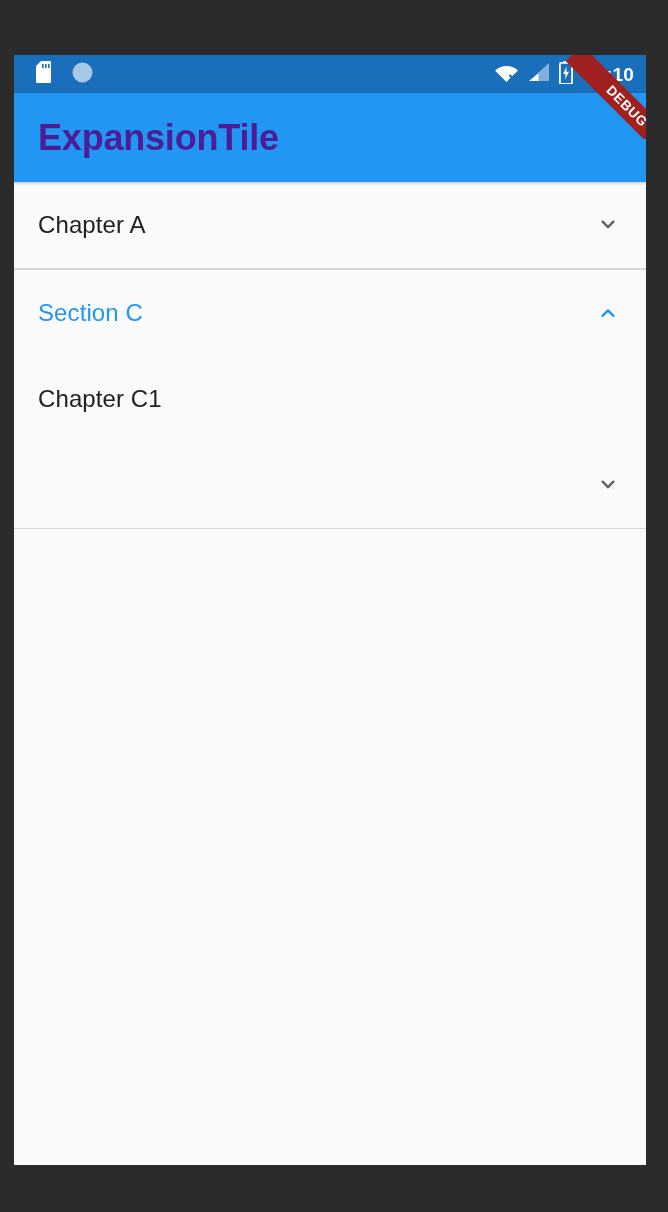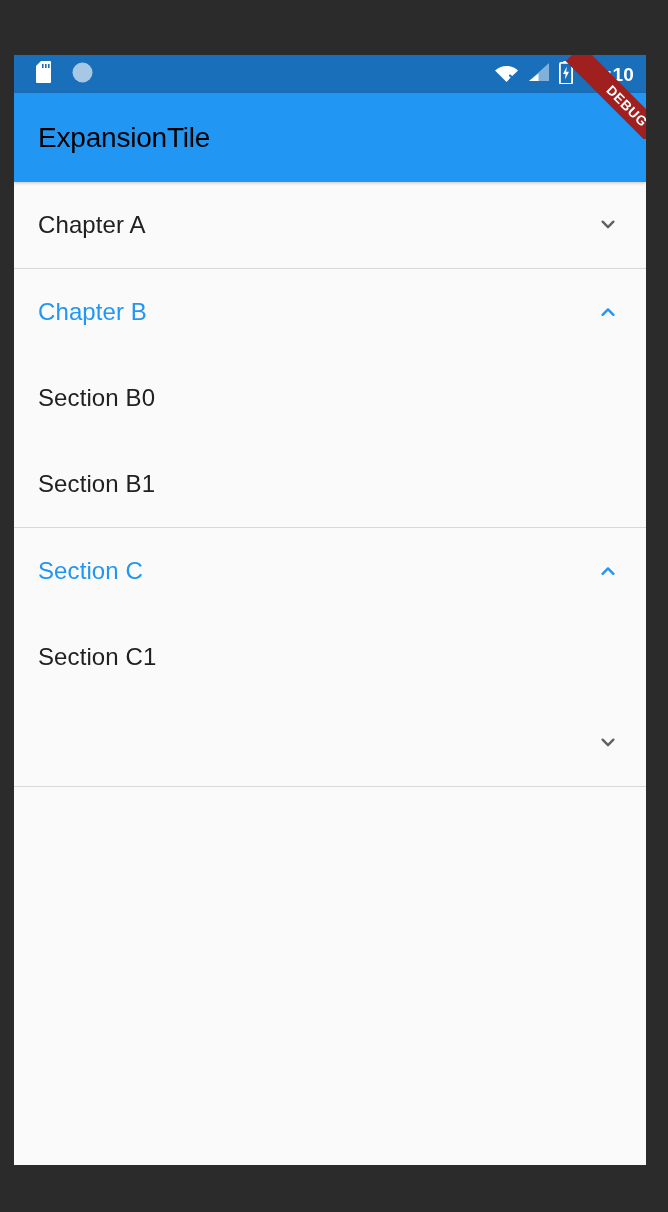--- a/index.html
+++ b/index.html
@@ -58,23 +58,23 @@
   #app-bar {
     position: relative;
     height: 89px;
     background: #2196f3;
     display: flex;
     align-items: center;
     padding: 0 24px;
     box-shadow: 0 1px 3px rgba(0,0,0,.22);
   }
   #app-bar-title {
-    color: #000000;
-    font-size: 28px;
-    font-weight: normal;
+    color: #4c1d95;
+    font-size: 36px;
+    font-weight: bold;
     letter-spacing: -0.2px;
   }
 
   
   #debug-ribbon {
     position: absolute;
     top: 0;
     right: 0;
     width: 84px;
     height: 84px;
@@ -200,49 +200,33 @@
         <span class="tile-label">Chapter A</span>
         <span class="tile-trailing">
           <svg width="28" height="28" viewBox="0 0 24 24">
             <path d="M7.4 9.2l4.6 4.6 4.6-4.6" fill="none" stroke="#616161" stroke-width="2.1" stroke-linecap="round" stroke-linejoin="round"></path>
           </svg>
         </span>
       </div>
     </div>
     <div class="divider"></div>
 
-    <div class="group">
-      <div class="tile-row">
-        <span class="tile-label accent">Chapter B</span>
-        <span class="tile-trailing">
-          <svg width="28" height="28" viewBox="0 0 24 24">
-            <path d="M7.4 14.4l4.6-4.6 4.6 4.6" fill="none" stroke="#2196f3" stroke-width="2.1" stroke-linecap="round" stroke-linejoin="round"></path>
-          </svg>
-        </span>
-      </div>
-      <div class="tile-row">
-        <span class="tile-label">Section B0</span>
-      </div>
-      <div class="tile-row">
-        <span class="tile-label">Section B1</span>
-      </div>
-    </div>
     <div class="divider"></div>
 
     <div class="group">
       <div class="tile-row">
         <span class="tile-label accent">Section C</span>
         <span class="tile-trailing">
           <svg width="28" height="28" viewBox="0 0 24 24">
             <path d="M7.4 14.4l4.6-4.6 4.6 4.6" fill="none" stroke="#2196f3" stroke-width="2.1" stroke-linecap="round" stroke-linejoin="round"></path>
           </svg>
         </span>
       </div>
       <div class="tile-row">
-        <span class="tile-label">Section C1</span>
+        <span class="tile-label">Chapter C1</span>
       </div>
       <div class="tile-row">
         <span class="tile-trailing">
           <svg width="28" height="28" viewBox="0 0 24 24">
             <path d="M7.4 9.2l4.6 4.6 4.6-4.6" fill="none" stroke="#616161" stroke-width="2.1" stroke-linecap="round" stroke-linejoin="round"></path>
           </svg>
         </span>
       </div>
     </div>
     <div class="divider"></div>

